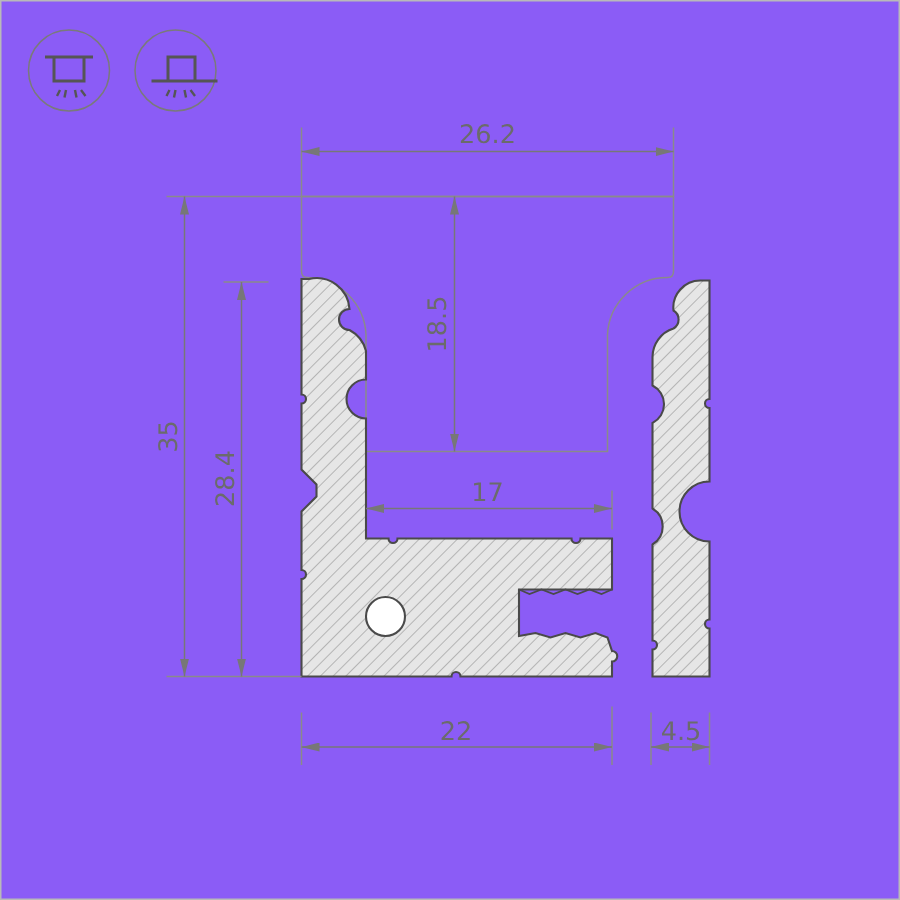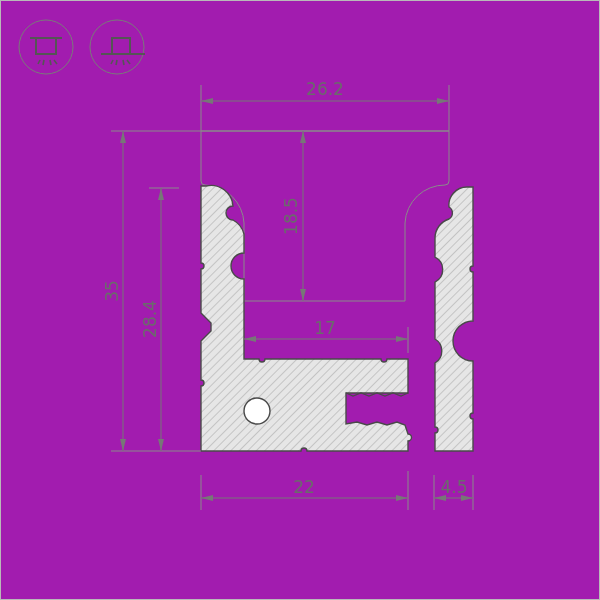--- a/index.html
+++ b/index.html
@@ -1,21 +1,21 @@
 <!DOCTYPE html>
 <html><head>
 <meta charset="utf-8">
 <style>
   html, body { margin: 0; padding: 0; background: #ffffff; }
   #canvas {
     position: relative;
     width: 600px; height: 600px;
     box-sizing: border-box;
     border: 1px solid #b9b9b9;
-    background: #a21caf;
+    background: #8b5cf6;
     overflow: hidden;
     font-family: "DejaVu Sans", sans-serif;
   }
   svg { position: absolute; left: 0; top: 0; }
   .dimtext {
     font-family: "DejaVu Sans", sans-serif;
     font-size: 17px;
     fill: #6b6b6b;
   }
 </style>

